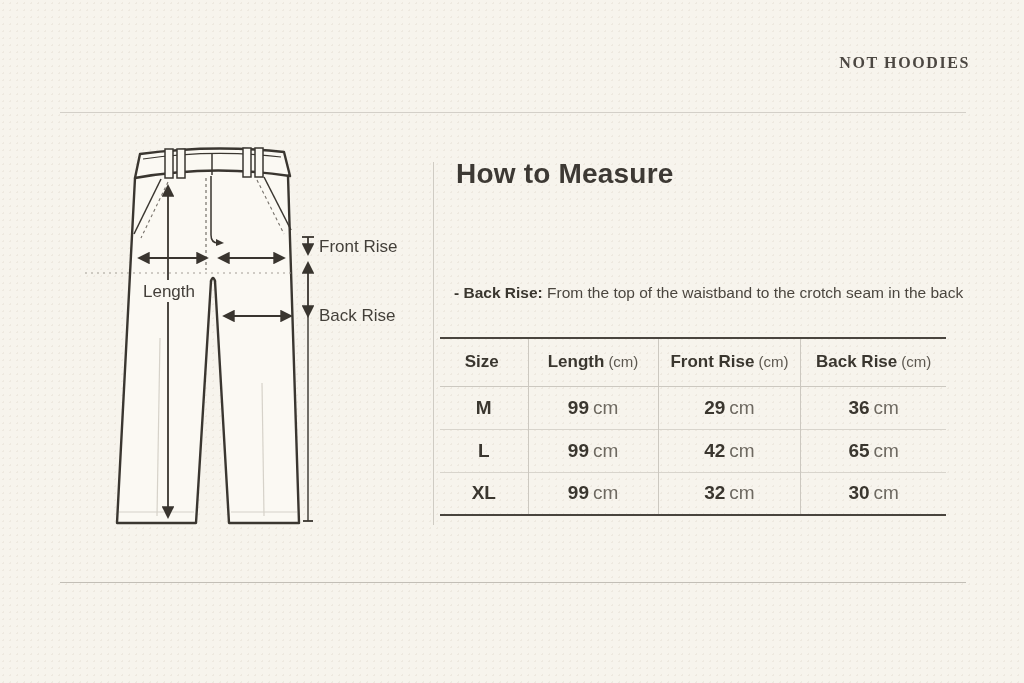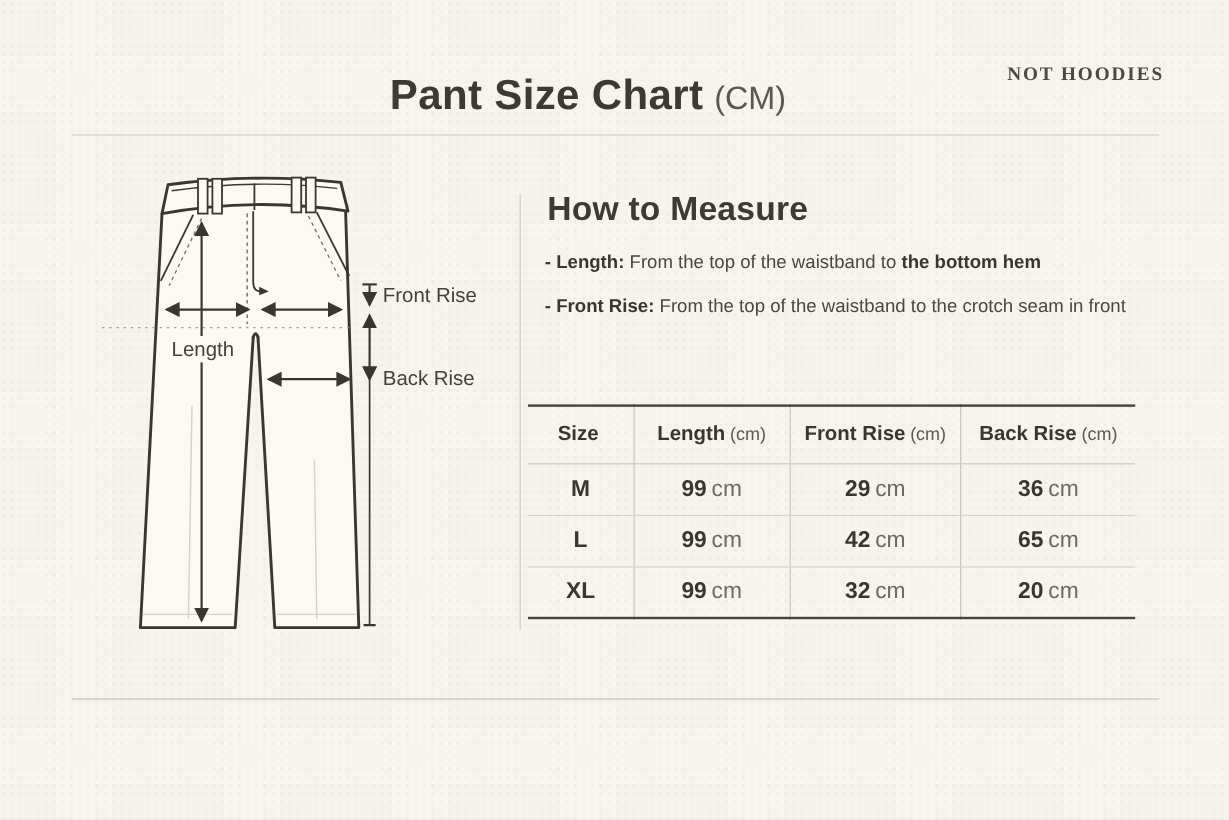--- a/index.html
+++ b/index.html
@@ -45,23 +45,20 @@
   .hu { font-size:15px; font-weight:normal; color:#5d5850; margin-left:4px; }
   .num { font-size:19px; font-weight:bold; color:#3a362f;text-align:right; }
   .cm { font-size:19px; font-weight:normal; color:#6e6961; margin-left:4px; }
   .size-val { font-size:19px; font-weight:bold; color:#3a362f; }
 </style>
 </head>
 <body>
 
 <div class="page">
 
-  <div class="title-wrap">
-    <span class="title">Pant Size Chart</span><span class="title-unit">(CM)</span>
-  </div>
   <div class="brand">NOT HOODIES</div>
   <div class="rule rule-top"></div>
 
   <svg class="pants" width="360" height="400" viewBox="0 0 360 400" aria-hidden="true">
     <defs>
       <marker id="ah" viewBox="0 0 10 10" refX="8.5" refY="5" markerWidth="7" markerHeight="7" orient="auto-start-reverse">
         <path d="M0 0 L10 5 L0 10 Z" fill="#39352f"></path>
       </marker>
     </defs>
 
@@ -125,30 +122,24 @@
       <path d="M243,388 L253,388"></path>
     </g>
     <text x="259" y="119">Front Rise</text>
     <text x="259" y="188">Back Rise</text>
   </svg>
 
   <div class="vdivider"></div>
 
   <div class="measure-heading">How to Measure</div>
 
-  <div class="measure-item mi-0">
+  <div class="measure-item mi-2">
     <span class="dash">-</span>
-    <b>Length:</b>
-    <span>From the top of the waistband to</span>
-    <b>the bottom hem</b>
-  </div>
-  <div class="measure-item mi-1">
-    <span class="dash">-</span>
-    <b>Front Rise:</b>
-    <span>From the top of the waistband to the crotch seam in front</span>
+    <b>Back Rise:</b>
+    <span>From the top of the waistband to the crotch seam in the back</span>
     <b></b>
   </div>
 
   <div class="size-table-wrap">
     <table class="size-table">
       <colgroup>
         <col style="width:17.4%">
           <col style="width:25.7%">
           <col style="width:28.2%">
           <col style="width:28.7%">
@@ -171,20 +162,20 @@
         <tr>
           <td><span class="size-val">L</span></td>
           <td><span class="num">99</span><span class="cm">cm</span></td>
           <td><span class="num">42</span><span class="cm">cm</span></td>
           <td><span class="num">65</span><span class="cm">cm</span></td>
         </tr>
         <tr>
           <td><span class="size-val">XL</span></td>
           <td><span class="num">99</span><span class="cm">cm</span></td>
           <td><span class="num">32</span><span class="cm">cm</span></td>
-          <td><span class="num">20</span><span class="cm">cm</span></td>
+          <td><span class="num">30</span><span class="cm">cm</span></td>
         </tr>
       </tbody>
     </table>
   </div>
 
   <div class="rule rule-bottom"></div>
 </div>
 
 </body></html>

